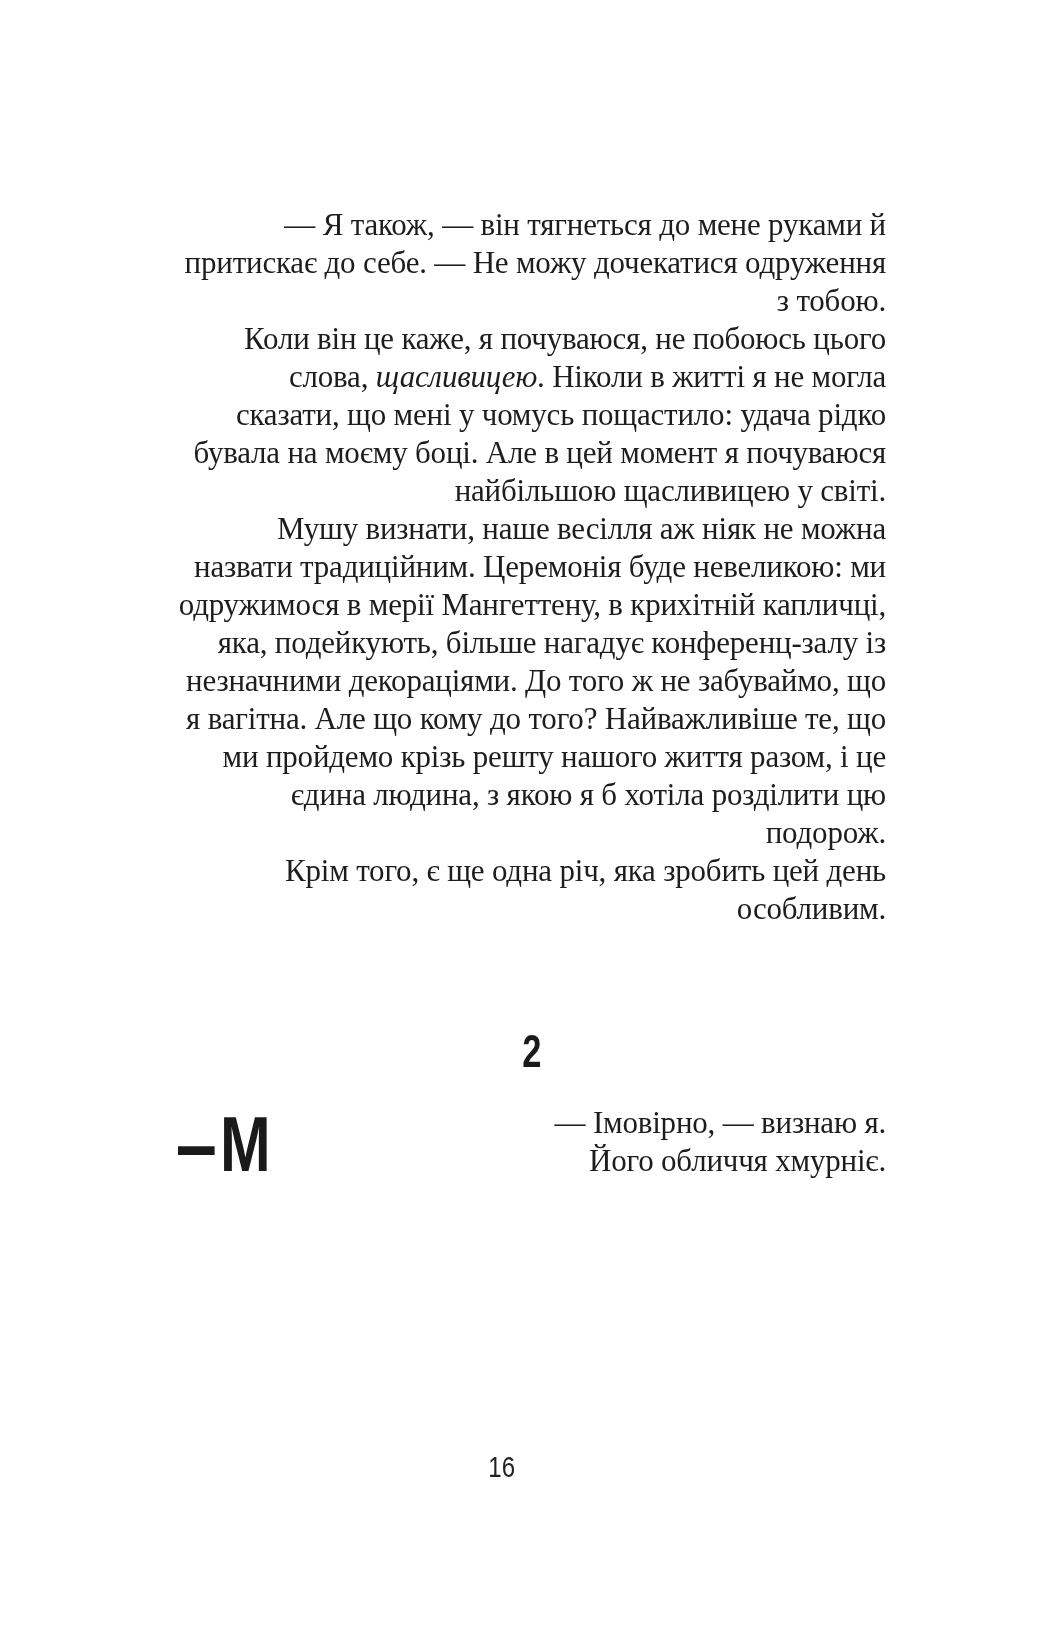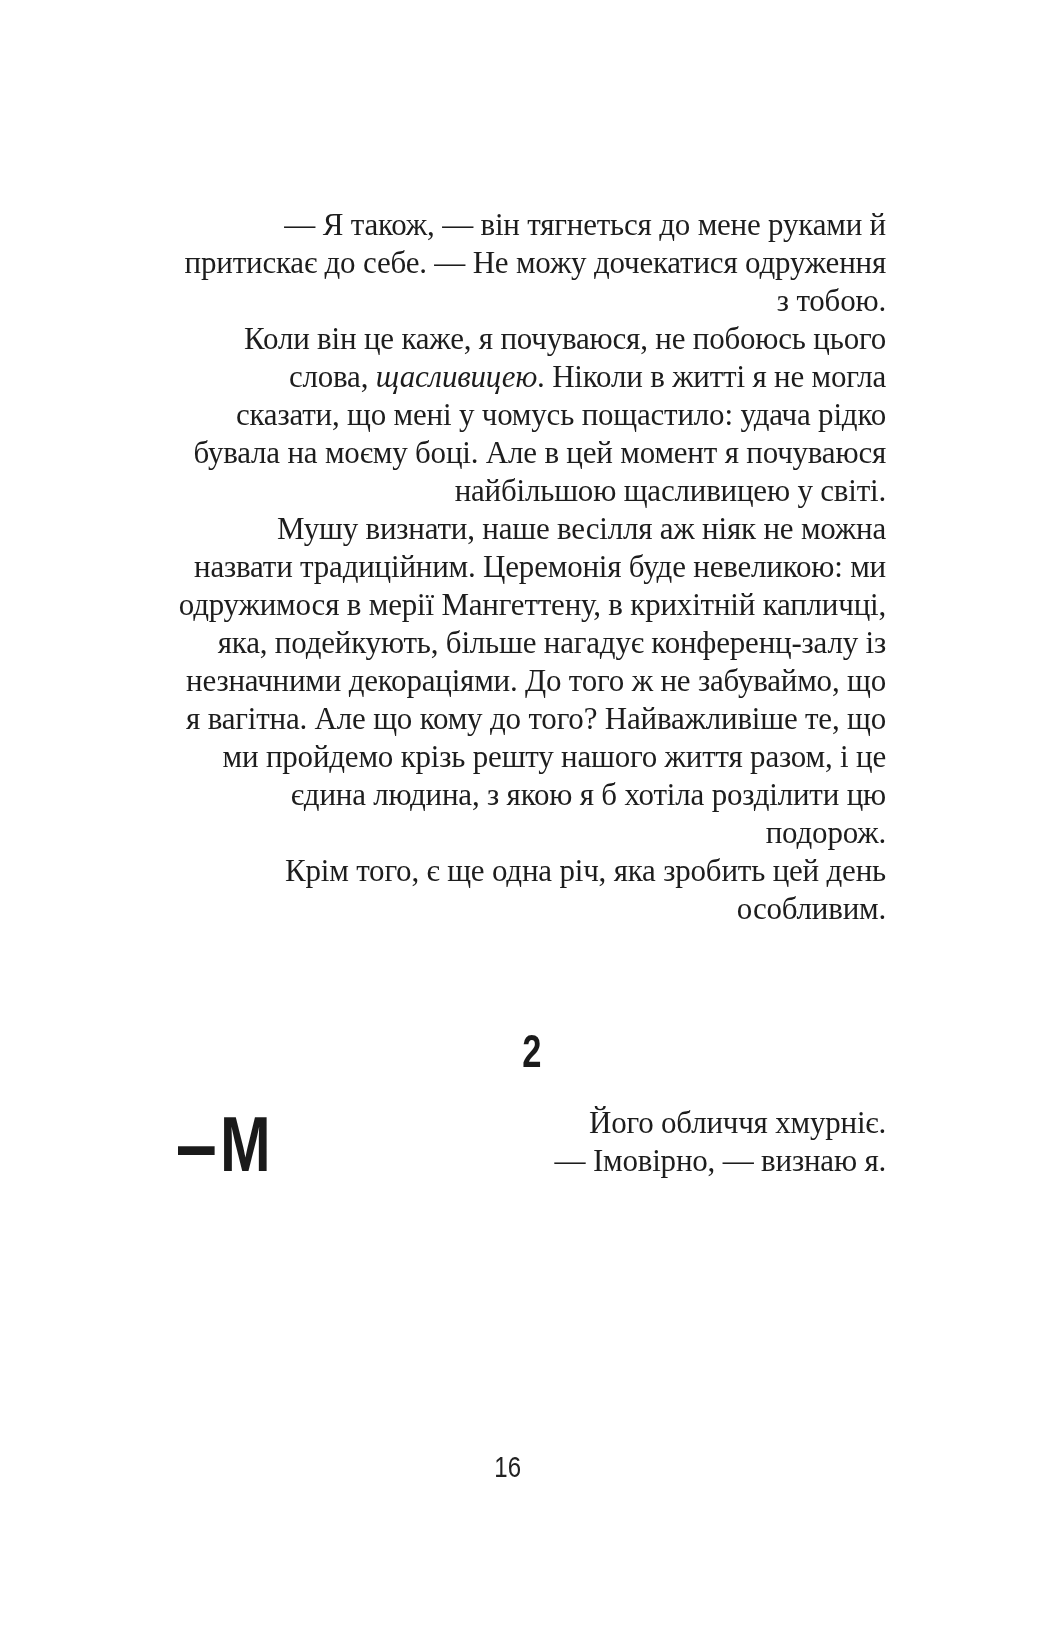--- a/index.html
+++ b/index.html
@@ -75,21 +75,21 @@
   }
   .dc-letter {
     display: inline-block;
     transform: scaleX(0.78);
     transform-origin: left center;
     margin-right: -12px;
   }
   .page-footer {
     position: absolute;
     top: 1450px;
-    left: 10px;
+    left: 4px;
     width: 996px;
     text-align: center;
   }
   .page-number {
     font-family: "Liberation Sans", "DejaVu Sans", sans-serif;
     font-size: 30px;
     line-height: 34px;
     color: #222222;
     transform: scaleX(0.8);
   }
@@ -107,23 +107,23 @@
 
     <p class="para indent">Мушу визнати, наше весілля аж ніяк не можна назвати традиційним. Церемонія буде невеликою: ми одружимося в мерії Мангеттену, в крихітній капличці, яка, подейкують, більше нагадує конференц-залу із незначними декораціями. До того ж не забуваймо, що я вагітна. Але що кому до того? Найважливіше те, що ми пройдемо крізь решту нашого життя разом, і це єдина людина, з якою я б хотіла розділити цю подорож.</p>
 
     <p class="para indent">Крім того, є ще одна річ, яка зробить цей день особливим.</p>
 
     <h2 class="chapter-number"><span class="cond">2</span></h2>
 
     <p class="para chapter-first"><span class="dropcap"><span class="dc-dash">—</span><span class="dc-letter">М</span></span></p>
 
 
+    <p class="para indent">— Імовірно, — визнаю я.</p>
+
     <p class="para indent">Його обличчя хмурніє.</p>
-
-    <p class="para indent">— Імовірно, — визнаю я.</p>
 
   </main>
 
   <footer class="page-footer">
     <span class="page-number cond">16</span>
   </footer>
 
 </div>
 
 </body></html>

